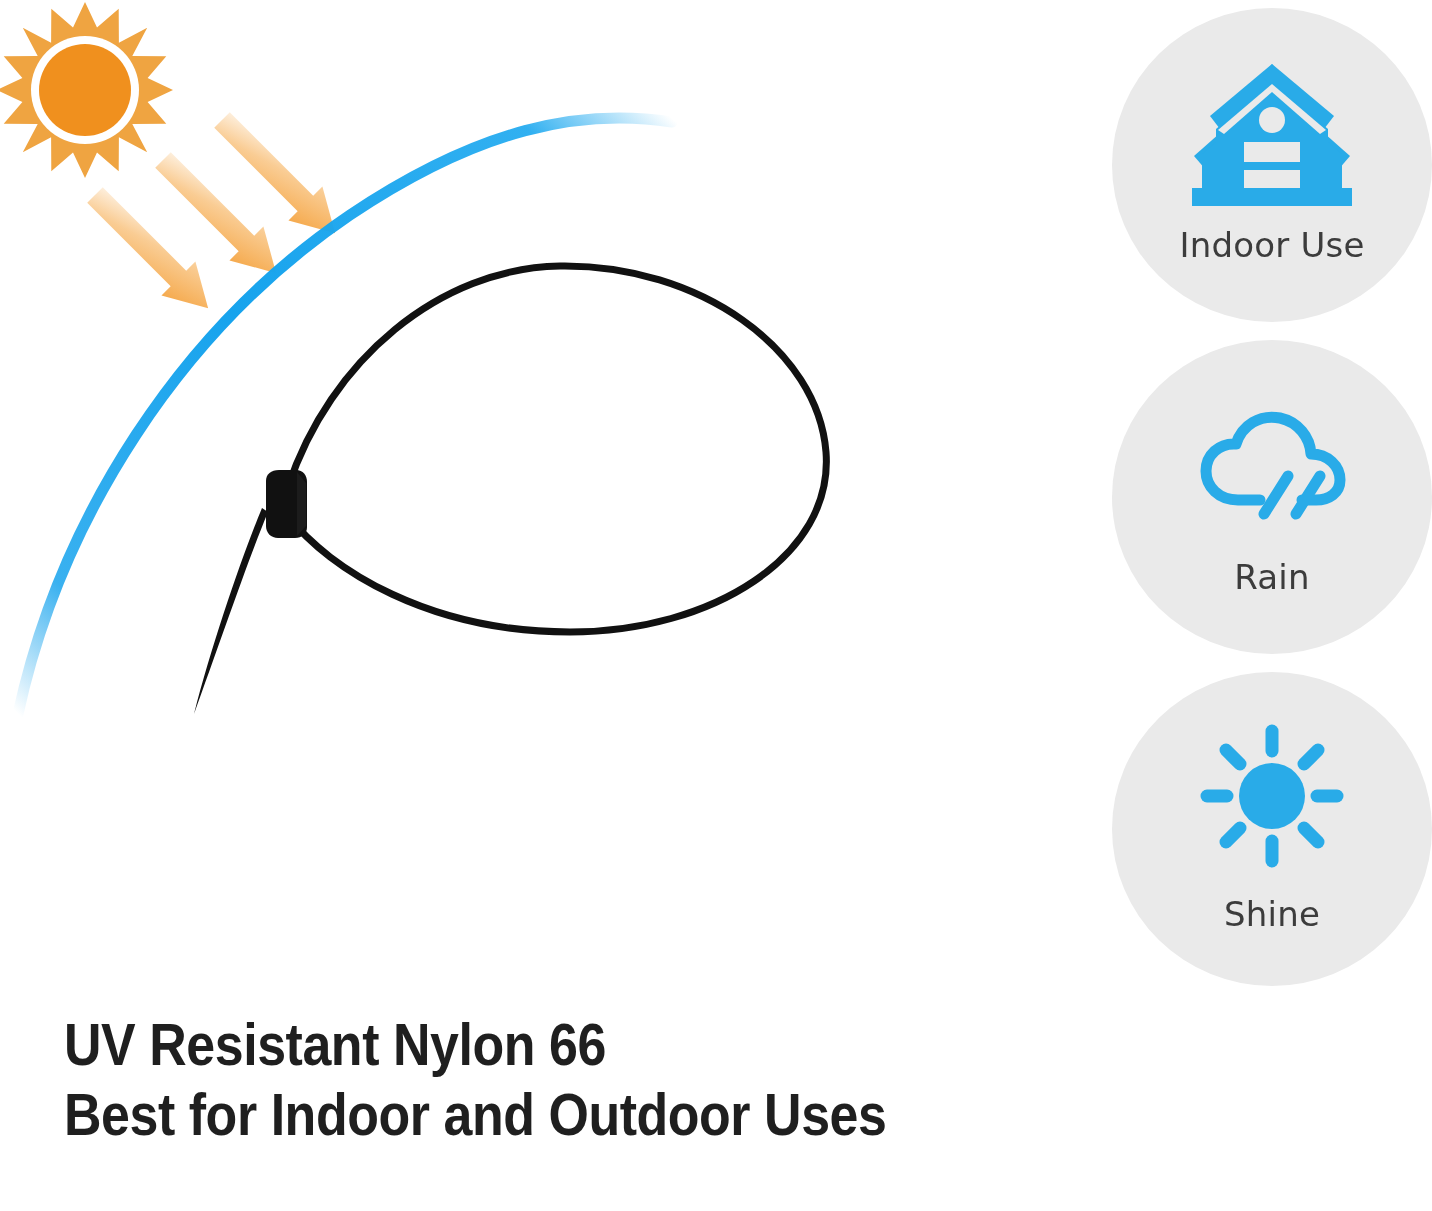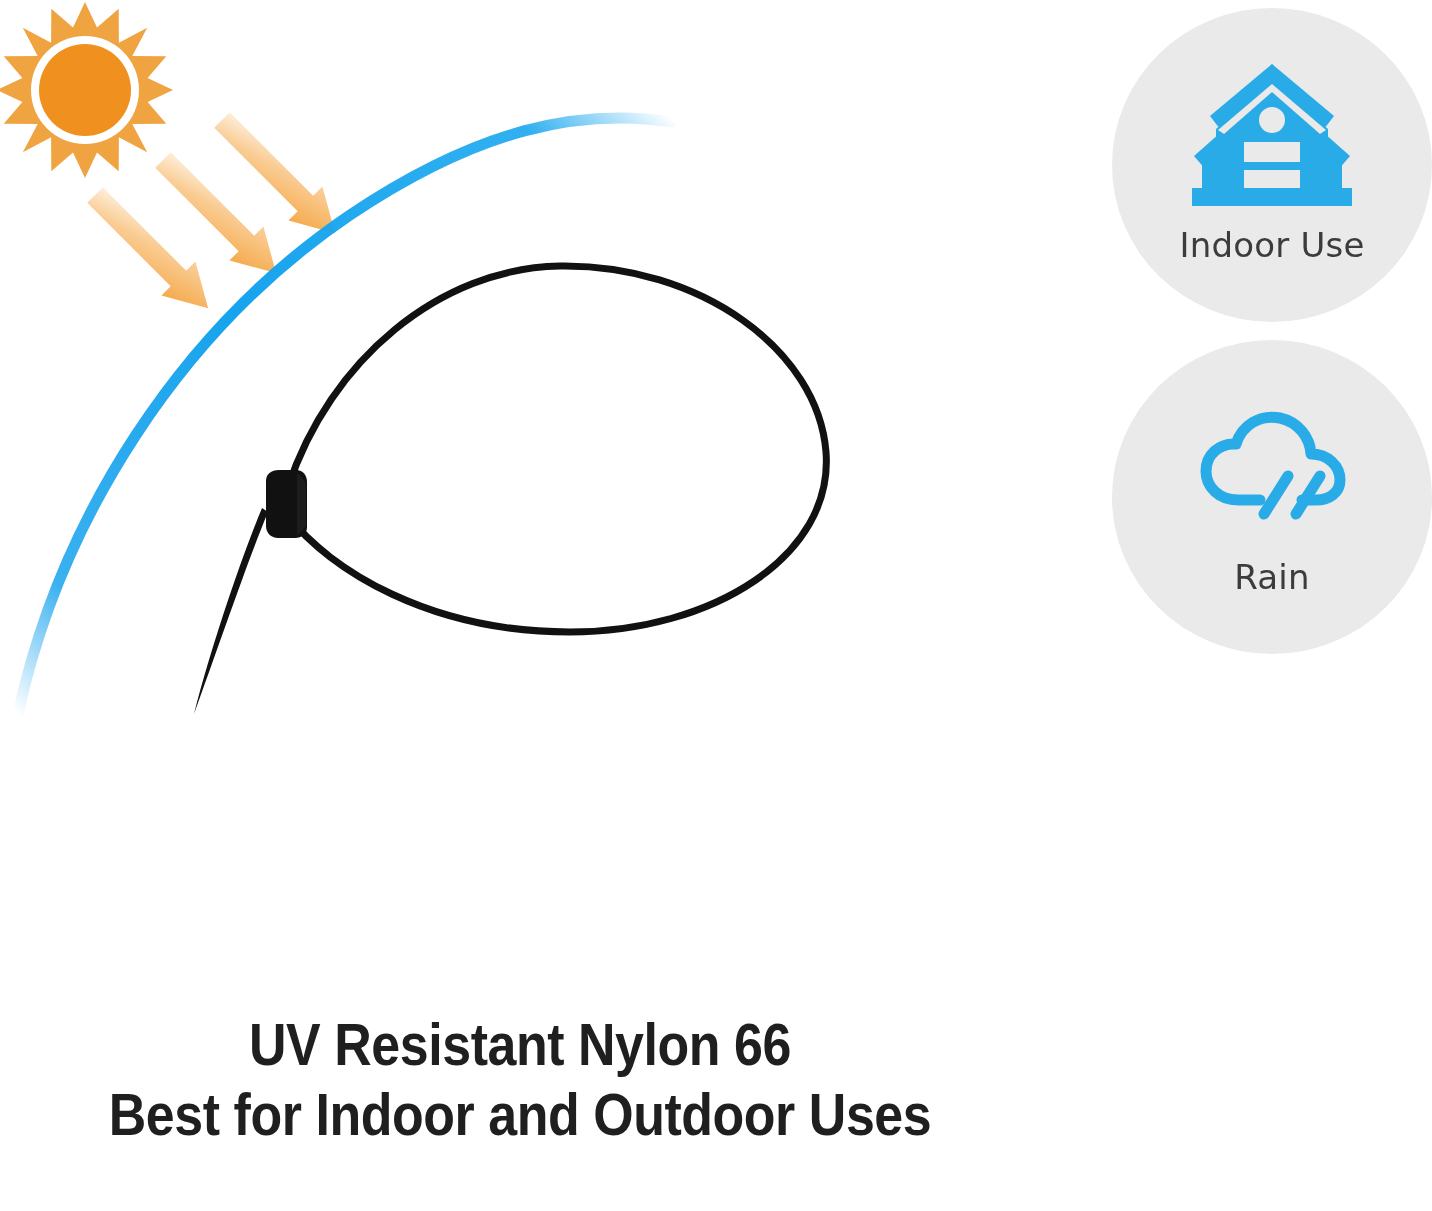--- a/index.html
+++ b/index.html
@@ -73,24 +73,23 @@
     color: #3c3c3c;
     letter-spacing: 0.2px;
     line-height: 1;
   }
   .badge.rain .badge-label { }
   .badge.shine .badge-label { margin-top: 26px; }
 
   
   #headline {
     position: absolute;
-    left: 80px;
+    left: 64px;
     top: 1010px;
     width: 1000px;
-    text-align: center;
   }
   #headline .line {
     font-family: "Liberation Sans Narrow", "Liberation Sans", sans-serif;
     font-weight: 700;
     font-size: 59px;
     line-height: 70px;
     color: #1f1f1f;
     white-space: nowrap;
     transform: scaleX(0.88);
     transform-origin: left center;
@@ -226,20 +225,40 @@
                      M 46,96 L 68,96"></path>
 
             <line x1="72" y1="110" x2="96" y2="72"></line>
             <line x1="104" y1="110" x2="128" y2="72"></line>
           </g>
         </svg>
       </div>
       <div class="badge-label">Rain</div>
     </div>
 
+    <div class="badge shine">
+      <div class="badge-icon">
+        <svg width="150" height="150" viewBox="0 0 150 150">
+          <g fill="#29ABE8">
+            <circle cx="75" cy="75" r="33"></circle>
+          </g>
+          <g stroke="#29ABE8" stroke-width="13" stroke-linecap="round">
+            <line x1="75" y1="10" x2="75" y2="30"></line>
+            <line x1="75" y1="120" x2="75" y2="140"></line>
+            <line x1="10" y1="75" x2="30" y2="75"></line>
+            <line x1="120" y1="75" x2="140" y2="75"></line>
+            <line x1="29" y1="29" x2="43" y2="43"></line>
+            <line x1="107" y1="107" x2="121" y2="121"></line>
+            <line x1="121" y1="29" x2="107" y2="43"></line>
+            <line x1="43" y1="107" x2="29" y2="121"></line>
+          </g>
+        </svg>
+      </div>
+      <div class="badge-label">Shine</div>
+    </div>
 
   </div>
 
   <div id="headline">
     <div class="line">UV Resistant Nylon 66</div>
     <div class="line">Best for Indoor and Outdoor Uses</div>
   </div>
 
 </div>
 

